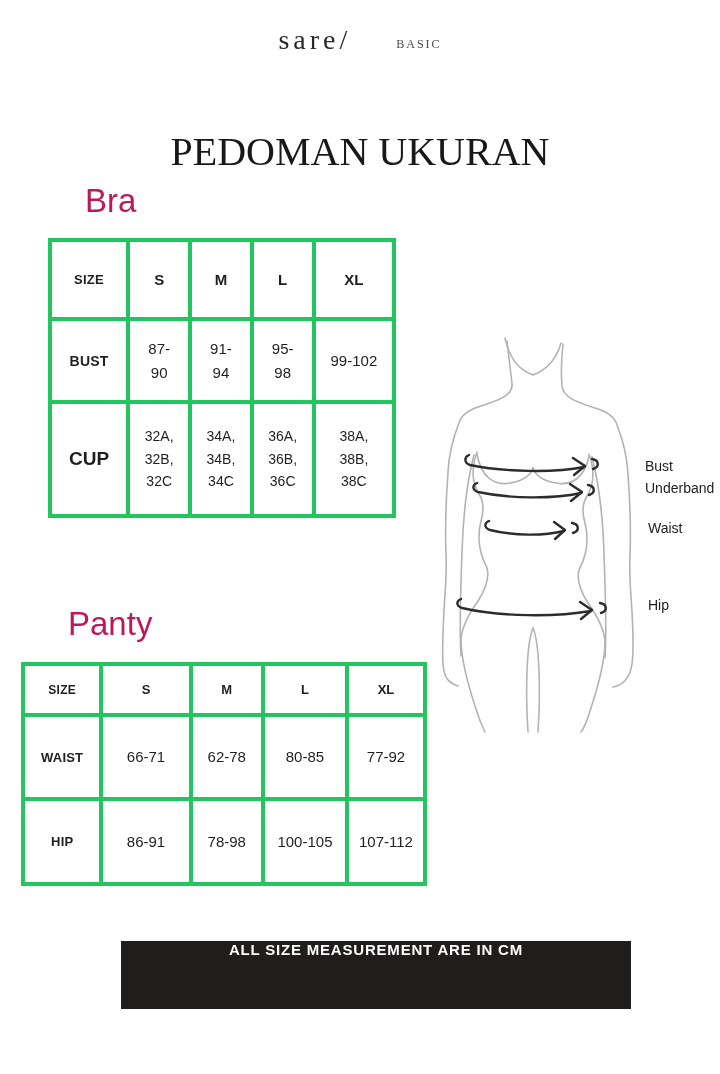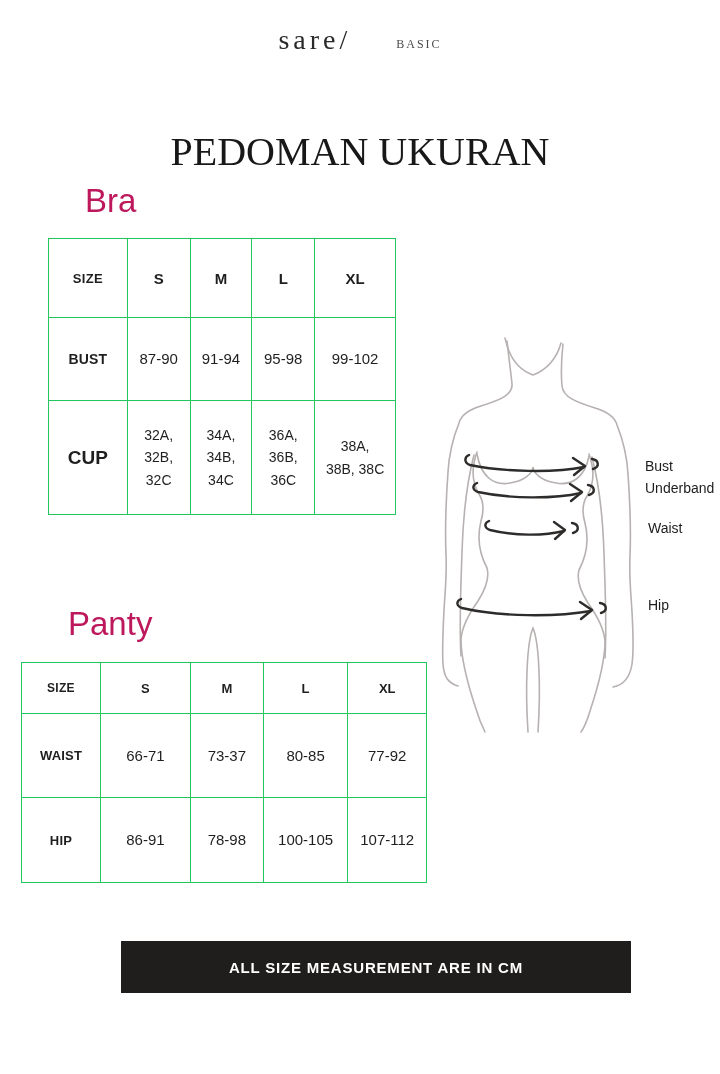--- a/index.html
+++ b/index.html
@@ -35,21 +35,21 @@
   }
   .bra-heading{left:85px;top:184px;}
   .panty-heading{left:68px;top:607px;text-align:center;}
   
   table.size-table{
     position:absolute;
     border-collapse:collapse;table-layout:fixed;
     background:#fff;
   }
   table.size-table td{
-    border:1px solid #22c55e;
+    border:4px solid #22c55e;
     text-align:center;vertical-align:middle;
     padding:0 10px;
   }
   .bra-table{left:48px;top:238px;width:348px;}
   .panty-table{left:21px;top:662px;width:406px;}
   td.lbl{font-weight:700;white-space:pre-line;padding:0 4px;}
   td.lbl-size{font-size:13px;letter-spacing:0.3px;}
   td.lbl-row{font-size:14px;letter-spacing:0.2px;}
   td.lbl-small{font-size:11px;line-height:1.5;}
   td.lbl-cup{font-size:19px;}
@@ -63,23 +63,23 @@
   .figure-svg{position:absolute;left:438px;top:324px;width:220px;height:410px;}
   .measure-label{
     position:absolute;font-size:14px;font-weight:500;color:#1d1d1d;line-height:1;
   }
   .label-bust{left:645px;top:459px;}
   .label-underband{left:645px;top:481px;}
   .label-waist{left:648px;top:521px;}
   .label-hip{left:648px;top:598px;}
   
   .footer-banner{
-    position:absolute;left:121px;top:941px;width:510px;height:52px;
+    position:absolute;left:121px;top:941px;width:510px;height:68px;
     background:#201e1c;
-    display:flex;align-items:center;justify-content:center;
+    display:flex;justify-content:center;
   }
   .footer-note{
     color:#ffffff;font-size:15px;font-weight:700;letter-spacing:0.8px;
   }
 </style>
 </head>
 <body>
 
 <div class="page">
 
@@ -188,21 +188,21 @@
         <tr style="height:51px">
       <td class="lbl lbl-size">SIZE</td>
       <td class="sz">S</td>
       <td class="sz">M</td>
       <td class="sz">L</td>
       <td class="sz">XL</td>
     </tr>
     <tr style="height:84px">
       <td class="lbl lbl-row">WAIST</td>
       <td class="val">66-71</td>
-      <td class="val">73-37</td>
+      <td class="val">62-78</td>
       <td class="val">80-85</td>
       <td class="val">77-92</td>
     </tr>
     <tr style="height:85px">
       <td class="lbl lbl-row">HIP</td>
       <td class="val">86-91</td>
       <td class="val">78-98</td>
       <td class="val">100-105</td>
       <td class="val">107-112</td>
     </tr>

